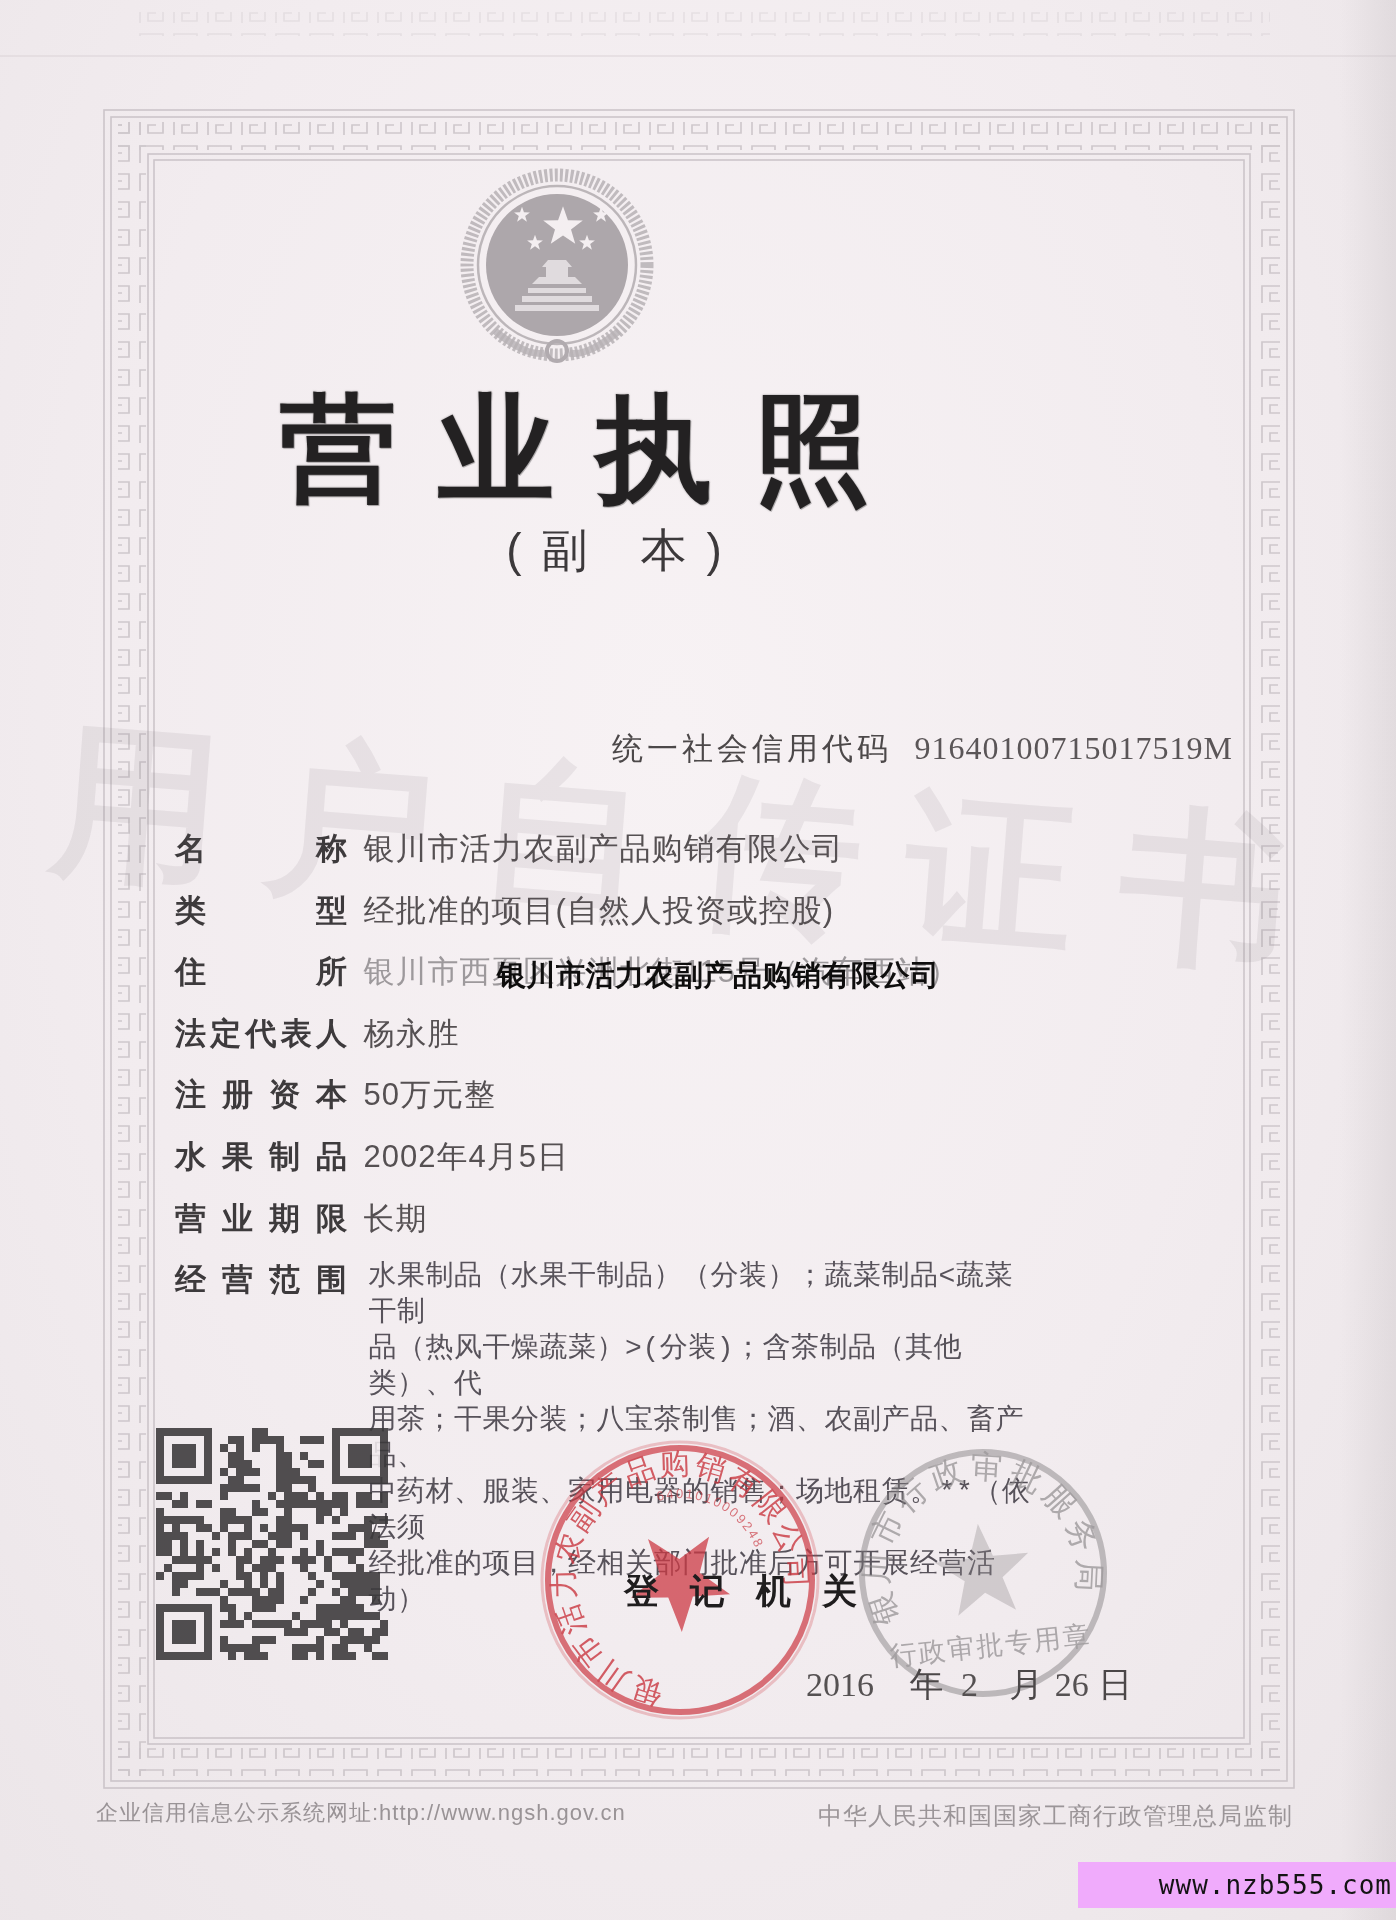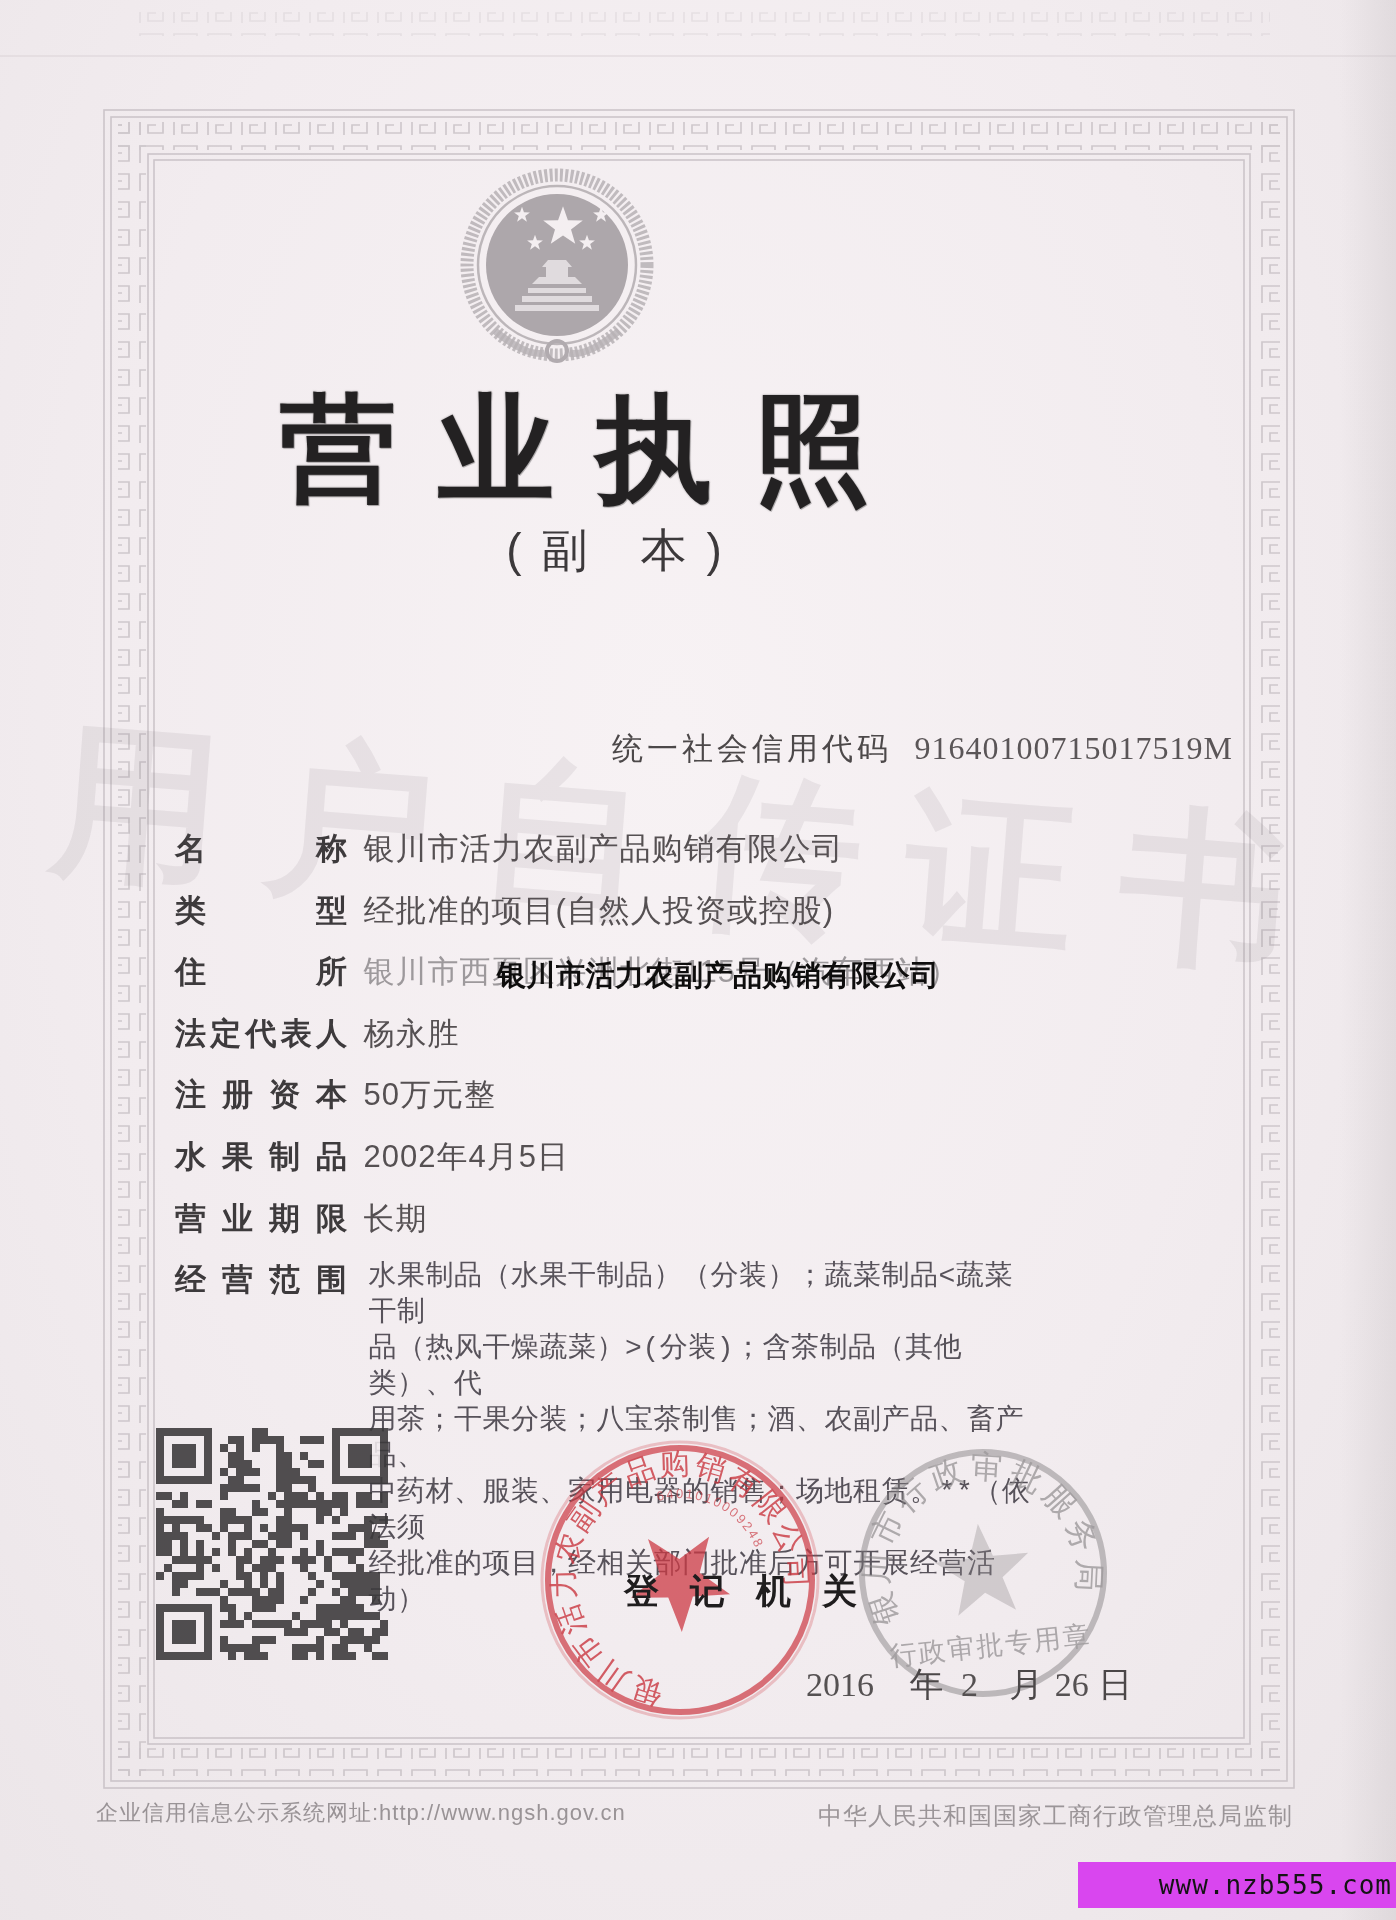--- a/index.html
+++ b/index.html
@@ -64,21 +64,21 @@
   .d-mc{margin-right:2px;} .d-d{margin-right:0;}
   
   .footer-left{
     left:96px;top:1798px;font-size:22px;color:#999396;letter-spacing:1px;white-space:nowrap;
   }
   .footer-right{
     left:818px;top:1800px;font-size:24px;color:#9b9598;letter-spacing:1px;white-space:nowrap;
   }
   .site{
     left:1078px;top:1862px;width:318px;height:46px;z-index:9;
-    background:#d946ef;text-align:right;line-height:46px;
+    background:#f0abfc;text-align:right;line-height:46px;
     font-family:"DejaVu Sans Mono", monospace;font-size:26px;color:#141414;
     padding-right:4px;box-sizing:border-box;letter-spacing:1px;
   }
   .edge-shade{
     right:0;top:0;width:56px;height:1920px;z-index:1;pointer-events:none;
     background:linear-gradient(to right, rgba(190,184,187,0) 0%, rgba(190,184,187,.28) 100%);
   }
   svg text{font-family:"Liberation Sans", sans-serif;}
 </style>
 </head>

